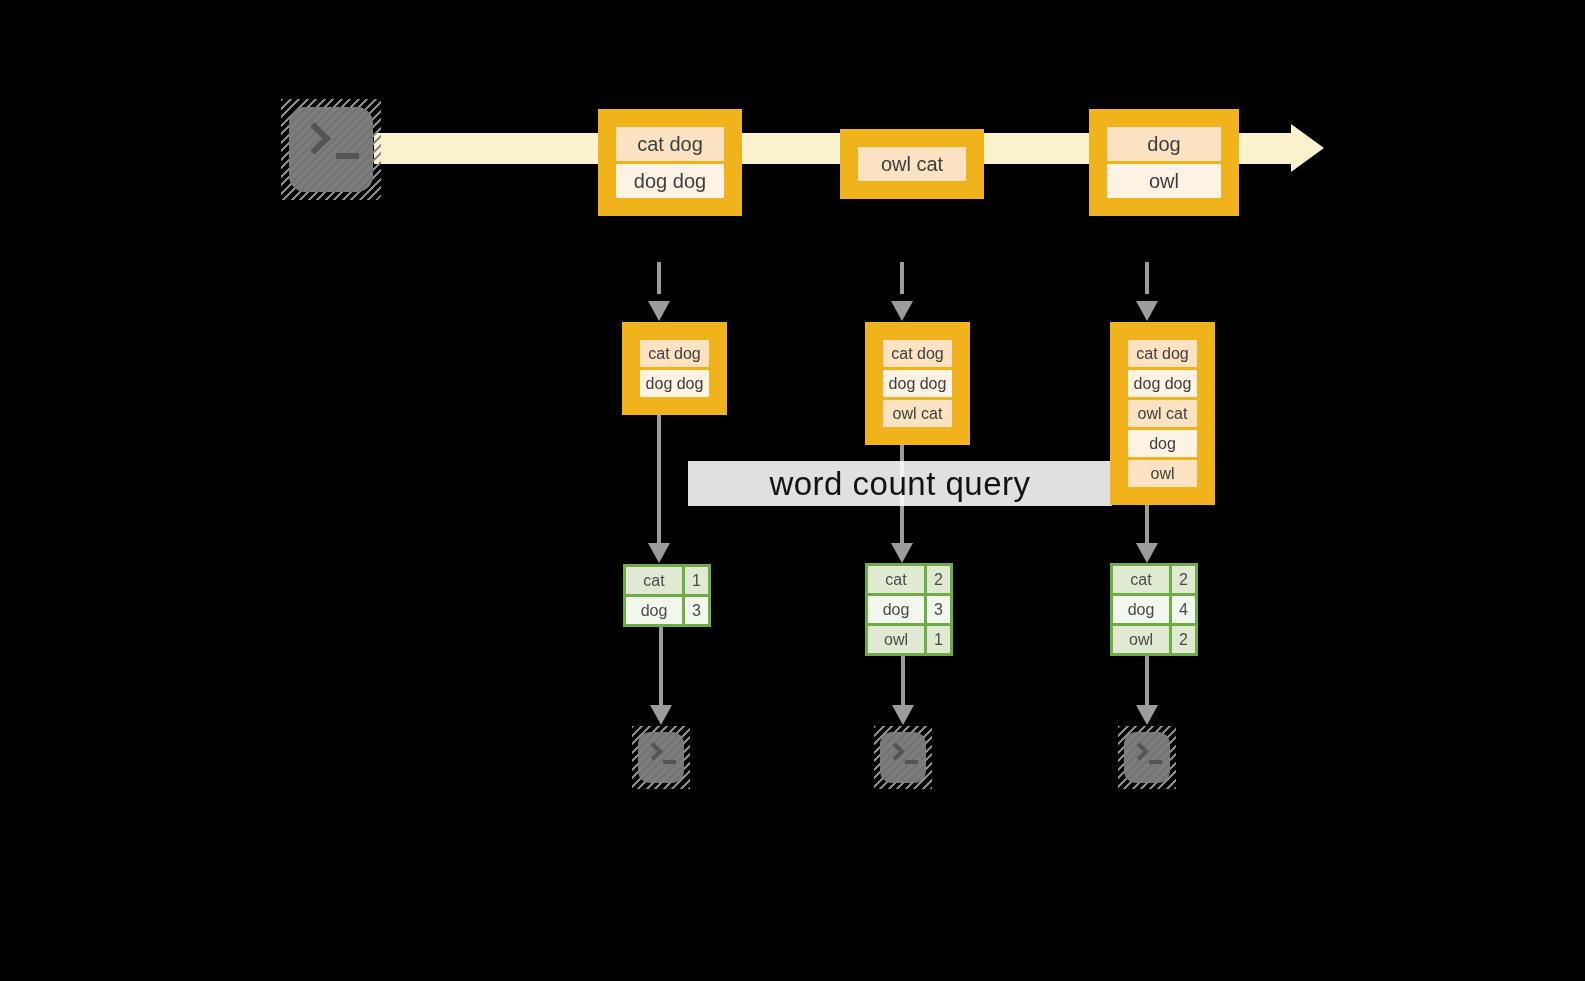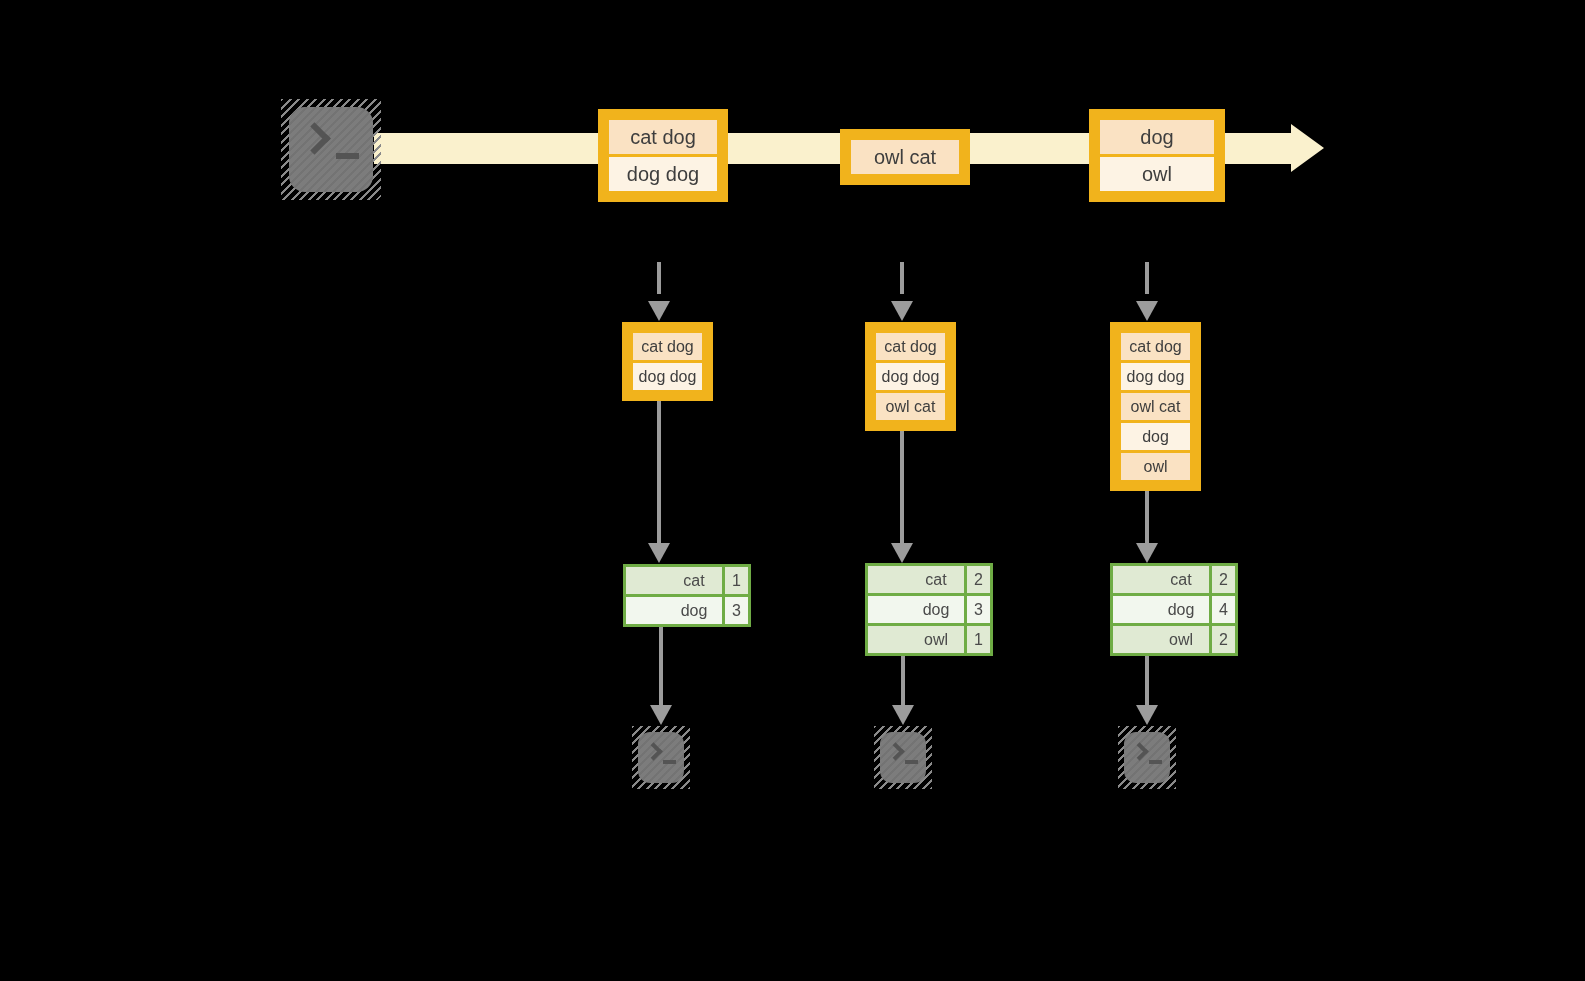--- a/index.html
+++ b/index.html
@@ -8,42 +8,42 @@
     font-family:"Liberation Sans","DejaVu Sans",sans-serif;
   }
   .abs{position:absolute;}
 
   
   .stream-band{position:absolute;left:374px;top:133px;width:917px;height:31px;background:#FAF1CD;}
   .stream-head{position:absolute;left:1291px;top:124px;width:0;height:0;
     border-top:24px solid transparent;border-bottom:24px solid transparent;border-left:33px solid #FAF1CD;}
 
   
-  .obox{position:absolute;background:#F1B31C;padding:11px;display:flex;flex-direction:column;gap:3px;}
+  .obox{position:absolute;background:#F1B31C;padding:18px;display:flex;flex-direction:column;gap:3px;}
   .ocell{display:flex;align-items:center;justify-content:center;color:#3E3E3E;}
   .cell-lg{height:34px;font-size:20px;}
   .cell-sm{height:27px;font-size:16px;}
   .peach-d{background:#FAE2C3;}
   .peach-l{background:#FDF3E4;text-align:center;}
 
   
   .vline{position:absolute;width:4px;background:#9C9C9C;}
   .ahead{position:absolute;width:0;height:0;
     border-left:11px solid transparent;border-right:11px solid transparent;border-top:20px solid #9C9C9C;}
 
   
   .query-band{position:absolute;left:688px;top:461px;width:424px;height:45px;
     background:rgba(255,255,255,0.88);display:flex;align-items:center;justify-content:center;}
   .query-band span{font-size:33px;font-weight:300;color:#121212;letter-spacing:0.5px;}
 
   
   .gtable{position:absolute;background:#6FAC45;padding:3px;display:flex;flex-direction:column;gap:3px;}
   .grow{display:flex;gap:3px;}
   .gword,.gcount{display:flex;align-items:center;justify-content:center;height:27px;font-size:16px;color:#4A4A4A;}
-  .gword{width:56px;padding-left:40px;}
+  .gword{width:56px;}
   .gcount{width:23px;}
   .g-dark .gword,.g-dark .gcount{background:#E0EAD3;}
   .g-light .gword,.g-light .gcount{background:#F2F7EE;}
 
   
   .term{position:absolute;background:repeating-linear-gradient(135deg,#8A8A8A 0 2px,transparent 2px 6px);}
   .term-inner{position:absolute;background:#7C7C7C;
     background-image:repeating-linear-gradient(135deg,rgba(0,0,0,0.07) 0 2px,transparent 2px 6px);}
   .term-big .term-inner{left:8px;top:8px;right:8px;bottom:8px;border-radius:16px;}
   .term-sm .term-inner{left:6px;top:6px;right:6px;bottom:6px;border-radius:12px;}
@@ -91,20 +91,23 @@
   <div class="vline" style="left:1145px;top:262px;height:32px;"></div>
   <div class="ahead" style="left:1136px;top:301px;"></div>
 
   <div class="vline" style="left:657px;top:385px;height:158px;"></div>
   <div class="ahead" style="left:648px;top:543px;"></div>
   <div class="vline" style="left:900px;top:415px;height:128px;"></div>
   <div class="ahead" style="left:891px;top:543px;"></div>
   <div class="vline" style="left:1145px;top:475px;height:68px;"></div>
   <div class="ahead" style="left:1136px;top:543px;"></div>
 
+  <div class="query-band">
+    <span>word count query</span>
+  </div>
 
   <div class="obox" style="left:622px;top:322px;width:69px;">
     <div class="ocell cell-sm peach-d">cat dog</div>
     <div class="ocell cell-sm peach-l">dog dog</div>
   </div>
   <div class="obox" style="left:865px;top:322px;width:69px;">
     <div class="ocell cell-sm peach-d">cat dog</div>
     <div class="ocell cell-sm peach-l">dog dog</div>
     <div class="ocell cell-sm peach-d">owl cat</div>
   </div>

